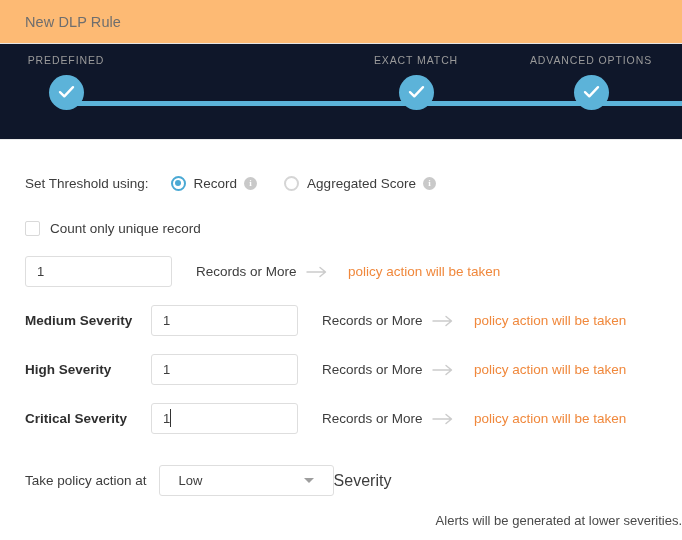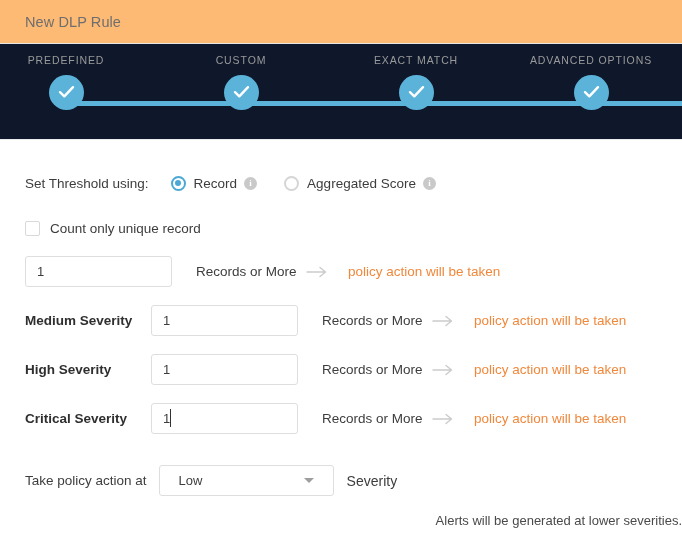--- a/index.html
+++ b/index.html
@@ -253,22 +253,22 @@
     color: #3d3d3d;
   }
   .select-caret {
     width: 0;
     height: 0;
     border-left: 5px solid transparent;
     border-right: 5px solid transparent;
     border-top: 5px solid #9e9e9e;
   }
   .policy-post {
-    margin-left: 13px;
-    font-size: 14px;
+    margin-left: 0;
+    font-size: 16px;
     color: #3d3d3d;
   }
 
   .alerts-note {
     margin-top: 17px;
     font-size: 13px;
     color: #4a4a4a;
     text-align: right;
   }
 </style>
@@ -287,30 +287,20 @@
       <div class="step-label">PREDEFINED</div>
       <div class="step-circle">
         <span>
           <svg width="17" height="14" viewBox="0 0 17 14">
               <path d="M2 7.2 L6.3 11.3 L15 2.2" stroke="#ffffff" stroke-width="2.4" fill="none" stroke-linecap="round" stroke-linejoin="round"></path>
             </svg>
         </span>
       </div>
     </div>
 
-    <div class="step step-2">
-      <div class="step-label">CUSTOM</div>
-      <div class="step-circle">
-        <span>
-          <svg width="17" height="14" viewBox="0 0 17 14">
-              <path d="M2 7.2 L6.3 11.3 L15 2.2" stroke="#ffffff" stroke-width="2.4" fill="none" stroke-linecap="round" stroke-linejoin="round"></path>
-            </svg>
-        </span>
-      </div>
-    </div>
 
     <div class="step step-3">
       <div class="step-label">EXACT MATCH</div>
       <div class="step-circle">
         <span>
           <svg width="17" height="14" viewBox="0 0 17 14">
               <path d="M2 7.2 L6.3 11.3 L15 2.2" stroke="#ffffff" stroke-width="2.4" fill="none" stroke-linecap="round" stroke-linejoin="round"></path>
             </svg>
         </span>
       </div>

